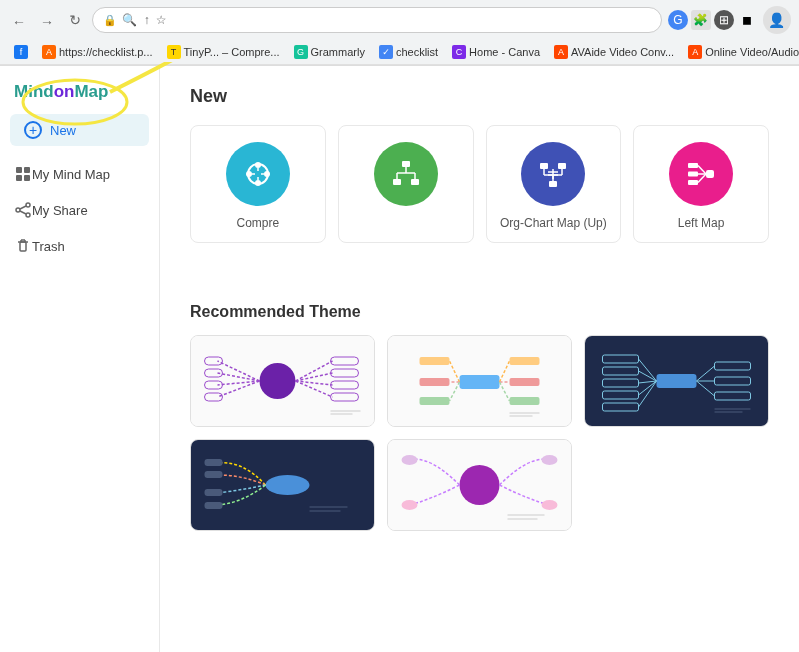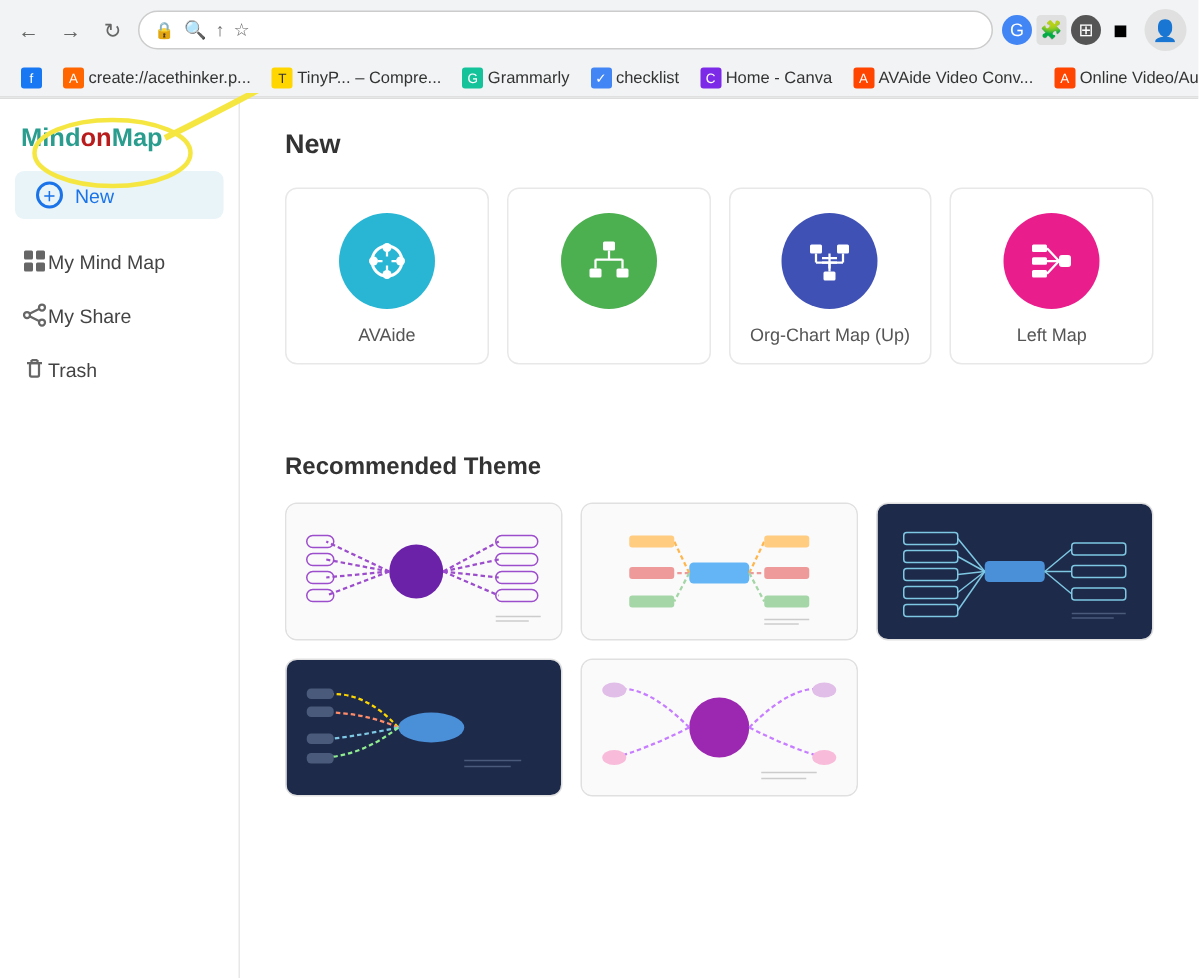--- a/index.html
+++ b/index.html
@@ -103,21 +103,21 @@
         <div class="ext-icon">◼</div>
       </div>
       <div class="profile-icon">👤</div>
     </div>
     <div class="bookmarks-bar">
       <div class="bookmark-item">
         <div class="bookmark-favicon" style="background:#1877f2;color:#fff;">f</div>
       </div>
       <div class="bookmark-item">
         <div class="bookmark-favicon" style="background:#ff6600;color:#fff;">A</div>
-        <span>create://acethinker.p...</span>
+        <span>https://checklist.p...</span>
       </div>
       <div class="bookmark-item">
         <div class="bookmark-favicon" style="background:#ffd600;color:#333;">T</div>
         <span>TinyP... – Compre...</span>
       </div>
       <div class="bookmark-item">
         <div class="bookmark-favicon" style="background:#15c39a;color:#fff;">G</div>
         <span>Grammarly</span>
       </div>
       <div class="bookmark-item">
@@ -138,21 +138,21 @@
       </div>
 
     </div>
   </div>
 
   <div class="app-container">
 
     <div class="sidebar">
       <div class="sidebar-logo">
         <span style="font-size:17px;font-weight:bold;">
-          <span style="color:#2a9d8f;">Mind</span><span style="color:#b91c1c;">on</span><span style="color:#2a9d8f;">Map</span>
+          <span style="color:#2a9d8f;">Mind</span><span style="color:#6d28d9;">on</span><span style="color:#2a9d8f;">Map</span>
         </span>
       </div>
 
       <button class="sidebar-new-btn">
         <div class="plus-icon">+</div>
         <span>New</span>
       </button>
 
       <div class="sidebar-item">
         <div class="sidebar-item-icon">
@@ -205,21 +205,21 @@
               <circle cx="19" cy="10" r="3" fill="white"></circle>
               <circle cx="19" cy="28" r="3" fill="white"></circle>
               <circle cx="10" cy="19" r="3" fill="white"></circle>
               <circle cx="28" cy="19" r="3" fill="white"></circle>
               <line x1="19" y1="13" x2="19" y2="16" stroke="white" stroke-width="1.5"></line>
               <line x1="19" y1="22" x2="19" y2="25" stroke="white" stroke-width="1.5"></line>
               <line x1="13" y1="19" x2="16" y2="19" stroke="white" stroke-width="1.5"></line>
               <line x1="22" y1="19" x2="25" y2="19" stroke="white" stroke-width="1.5"></line>
             </svg>
           </div>
-          <span class="map-card-label">AVAide</span>
+          <span class="map-card-label">Compre</span>
         </div>
 
         <div class="map-card">
           <div class="map-icon-circle ic-orgdown">
             <svg width="38" height="38" viewBox="0 0 38 38" fill="none">
               <rect x="15" y="6" width="8" height="6" rx="1" fill="white"></rect>
               <rect x="6" y="24" width="8" height="6" rx="1" fill="white"></rect>
               <rect x="24" y="24" width="8" height="6" rx="1" fill="white"></rect>
               <line x1="19" y1="12" x2="19" y2="18" stroke="white" stroke-width="1.5"></line>
               <line x1="10" y1="18" x2="28" y2="18" stroke="white" stroke-width="1.5"></line>

